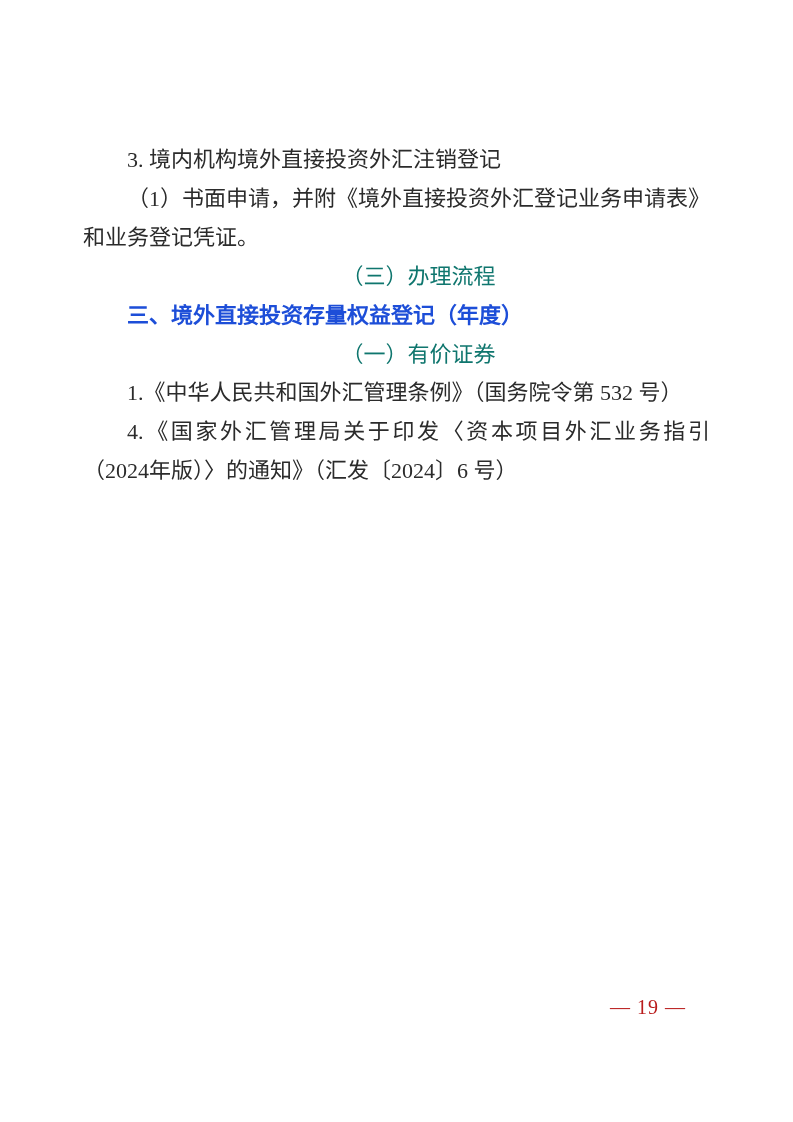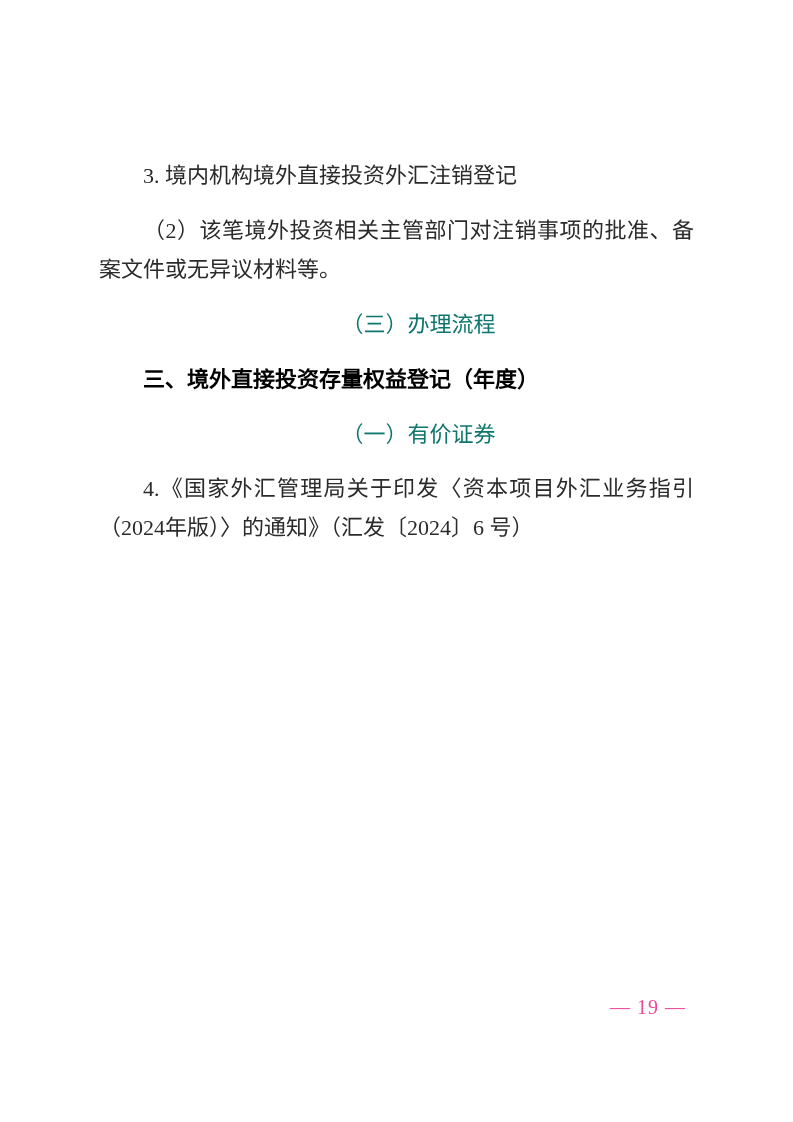--- a/index.html
+++ b/index.html
@@ -18,62 +18,63 @@
   .content {
     position: absolute;
     left: 83px;
     top: 141px;
     width: 627px;
     color: #2b2b2b;
     font-size: 22px;
     line-height: 38.9px;
   }
   .content p {
-    margin: 16px;
+    margin: 0;
     padding: 0;
     text-indent: 2em;
   }
   .p-body {
     text-align: justify;
     text-justify: inter-ideograph;
     text-justify: inter-character;
   }
   .p-kaiti {
     
     color: #0f766e;
     text-align: center;
   }
   .p-heading {
     font-family: Liberation Sans, sans-serif;
     font-weight: bold;
-    color: #000000;
+    color: #1d4ed8;
     text-align: left;
   }
   .page-number {
     position: absolute;
     top: 995px;
     left: 558px;
     width: 180px;
     text-align: center;
     font-size: 20px;
     line-height: 24px;
-    color: #ec4899;
+    color: #b91c1c;
     letter-spacing: 1px;
     font-family: "Liberation Serif", "DejaVu Serif", serif;
   }
 </style>
 </head>
 <body>
 
 <div class="page">
 
   <div class="content">
     <p class="p-body">3. 境内机构境外直接投资外汇注销登记</p>
-    <p class="p-body">（2）该笔境外投资相关主管部门对注销事项的批准、备案文件或无异议材料等。</p>
+    <p class="p-body">（1）书面申请，并附《境外直接投资外汇登记业务申请表》和业务登记凭证。</p>
     <p class="p-kaiti">（三）办理流程</p>
     <p class="p-heading">三、境外直接投资存量权益登记（年度）</p>
     <p class="p-kaiti">（一）有价证券</p>
+    <p class="p-body">1.《中华人民共和国外汇管理条例》（国务院令第 532 号）</p>
     <p class="p-body">4.《国家外汇管理局关于印发〈资本项目外汇业务指引（2024年版）〉的通知》（汇发〔2024〕6 号）</p>
   </div>
 
   <div class="page-number">— 19 —</div>
 
 </div>
 
 </body></html>

